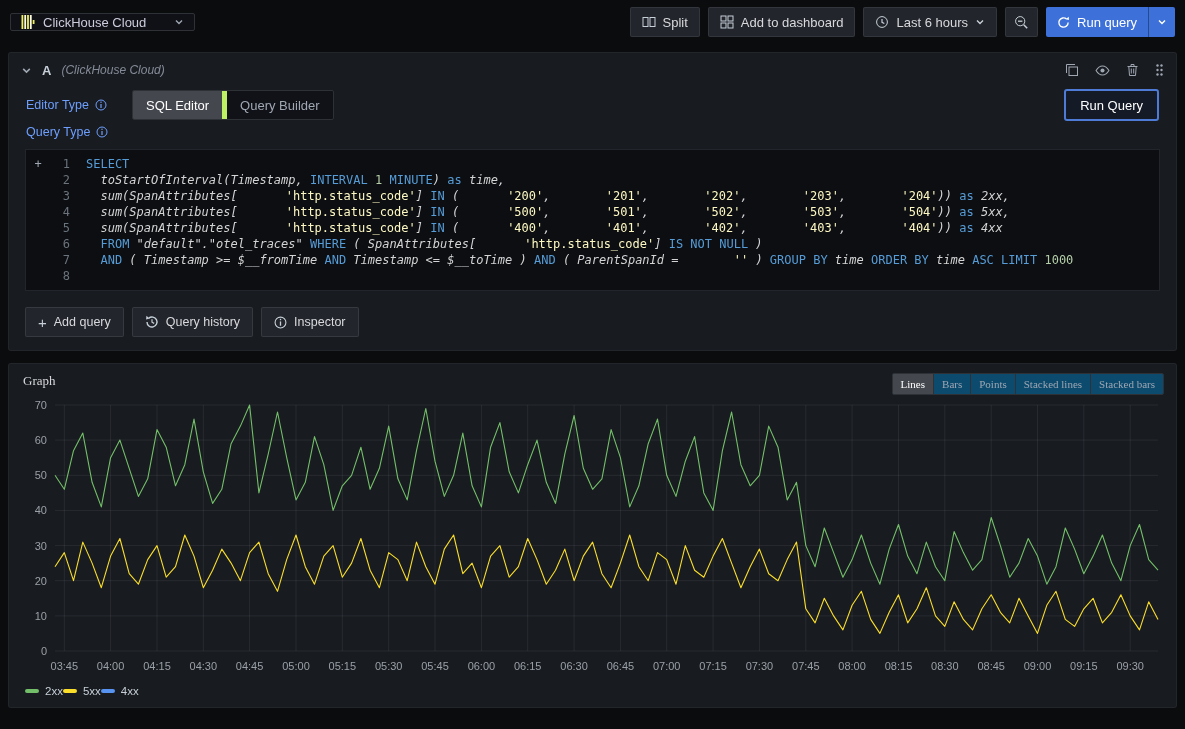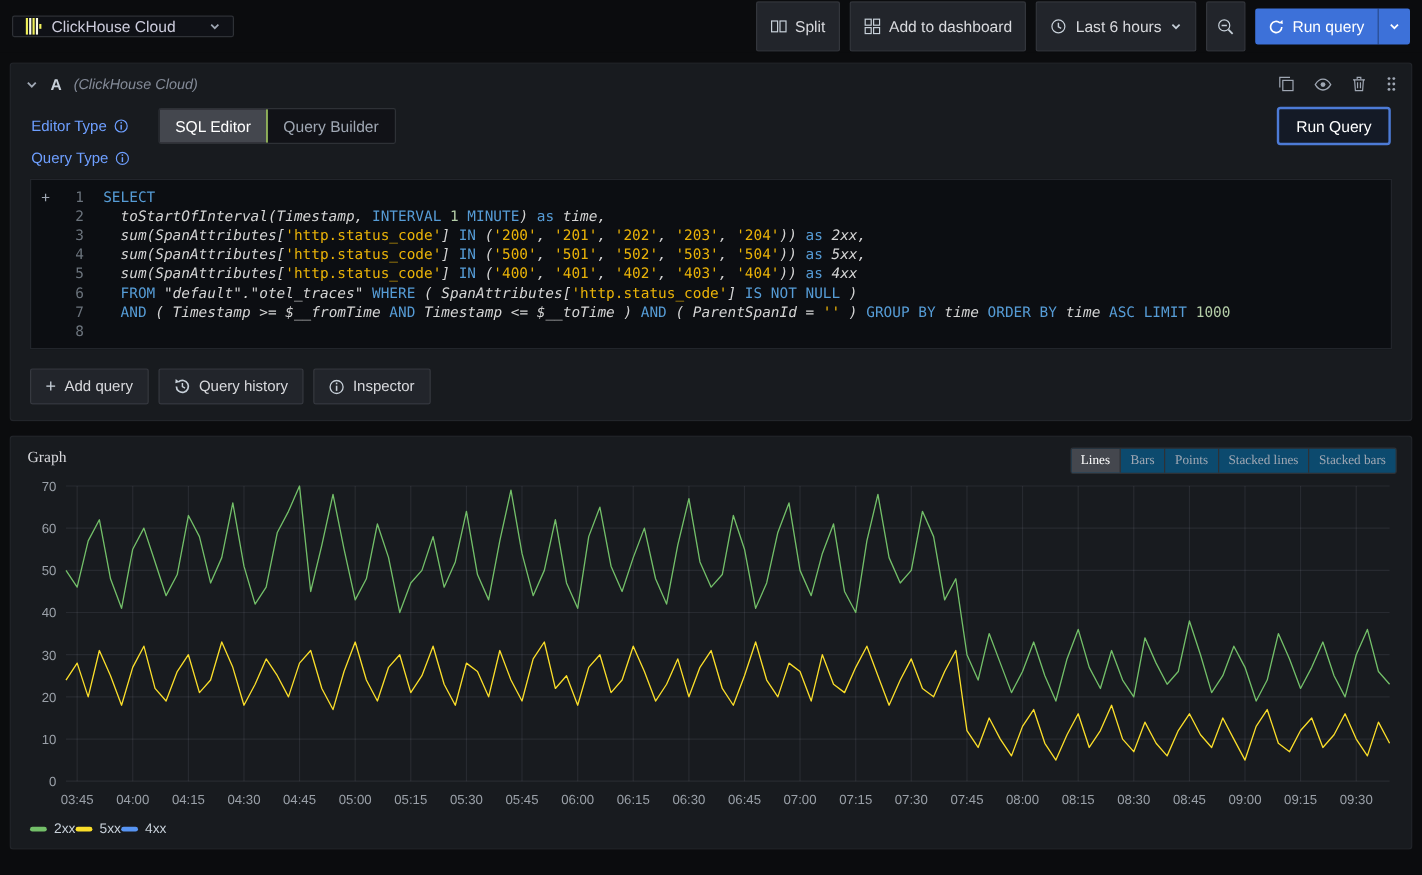--- a/index.html
+++ b/index.html
@@ -10,21 +10,21 @@
     font-family:"Liberation Sans", sans-serif; font-size:13px;
   }
   svg { display:block; }
 
   
   .topbar { height:44px; display:flex; align-items:center; justify-content:space-between; padding:0 10px; background:#0b0c0e; }
   .ds-picker { display:flex; align-items:center; gap:8px; height:18px; padding:0 10px; min-width:185px;
     border:1px solid #2e3136; border-radius:2px; background:#0f1116; cursor:pointer; }
   .ds-picker .chev { margin-left:auto; color:#9fa7b3; }
   .tb-right { display:flex; align-items:center; gap:8px; }
-  .tb-btn { display:flex; align-items:center; gap:7px; height:42px; padding:0 11px;
+  .tb-btn { display:flex; align-items:center; gap:7px; height:30px; padding:0 11px;
     background:#22252b; border:1px solid rgba(204,204,220,0.10); border-radius:2px;
     font-size:13px; font-weight:500; color:#d8d9dd; cursor:pointer; font-family:inherit; }
   .tb-btn .ic { color:#c7d0d9; display:flex; }
   .tb-btn.icon-only { padding:0 8px; }
   .run-btn { display:flex; align-items:stretch; height:30px; background:#3d71d9; border-radius:2px;
     color:#fff; font-size:13px; font-weight:500; cursor:pointer; overflow:hidden; }
   .run-main { display:flex; align-items:center; gap:7px; padding:0 11px; }
   .run-caret { display:flex; align-items:center; padding:0 8px; border-left:1px solid rgba(0,0,0,0.35); }
 
   
@@ -37,36 +37,36 @@
   .refid { color:#c7d0d9; font-weight:600; font-size:13px; }
   .ds-hint { font-style:italic; color:#848b98; font-size:12px; }
   .qh-icons { margin-left:auto; display:flex; align-items:center; gap:16px; color:#9fa7b3; }
   .qh-icons span { display:flex; cursor:pointer; }
 
   
   .qrow { display:flex; align-items:center; padding:2px 17px; gap:10px; }
   .qlabel { display:flex; align-items:center; gap:6px; width:96px; color:#6e9fff; font-size:12.5px; font-weight:500; }
   .info-icon { display:flex; color:#6e9fff; cursor:pointer; }
   .radio-group { display:flex; height:30px; background:#111217; border:1px solid #2e3136; border-radius:2px; overflow:hidden; }
-  .seg { display:flex; align-items:center; padding:0 13px; font-size:13px; color:#9fa7b3; cursor:pointer; border-right:1px solid #bef264; white-space:nowrap; }
+  .seg { display:flex; align-items:center; padding:0 13px; font-size:13px; color:#9fa7b3; cursor:pointer; border-right:5px solid #bef264; white-space:nowrap; }
   .seg:last-child { border-right:none; }
   .seg.active { background:#44474e; color:#ffffff; }
   .run-query-outline { margin-left:auto; height:32px; padding:0 14px; display:flex; align-items:center;
     background:#141a26; border:2px solid #4d7bd6; border-radius:3px; color:#ffffff;
     font-size:13px; font-weight:500; cursor:pointer; font-family:inherit; }
 
   
   .sql-editor { margin:8px 16px 0; background:#0c0e12; border:1px solid #22252b; padding:6px 0;
     font-family:"DejaVu Sans Mono", monospace; font-size:12px; line-height:16px; overflow:hidden; }
   .sql-line { display:flex; white-space:pre; }
   .gutter { width:24px; text-align:center; color:#9fa7b3; flex:none; }
   .lnum { width:20px; text-align:right; color:#6b737c; margin-right:16px; flex:none; }
   .code { white-space:pre; }
   .tok-kw { color:#569cd6; }
-  .tok-str { color:#eab308; }
+  .tok-str { color:#fef9c3;margin-left:48px; }
   .tok-num { color:#b5cea8; }
   .tok-pl { color:#d4d4d4;font-style:italic; }
 
   
   .actions { display:flex; gap:8px; padding:16px 16px 13px; }
   .action-btn { display:flex; align-items:center; gap:7px; height:30px; padding:0 12px;
     background:#22252b; border:1px solid rgba(204,204,220,0.12); border-radius:2px;
     font-size:12.5px; font-weight:500; color:#d8d9dd; cursor:pointer; font-family:inherit; }
   .action-btn .ic { color:#c7d0d9; display:flex; align-items:center; }
   .plus-glyph { font-size:15px; line-height:1; color:#c7d0d9; }

